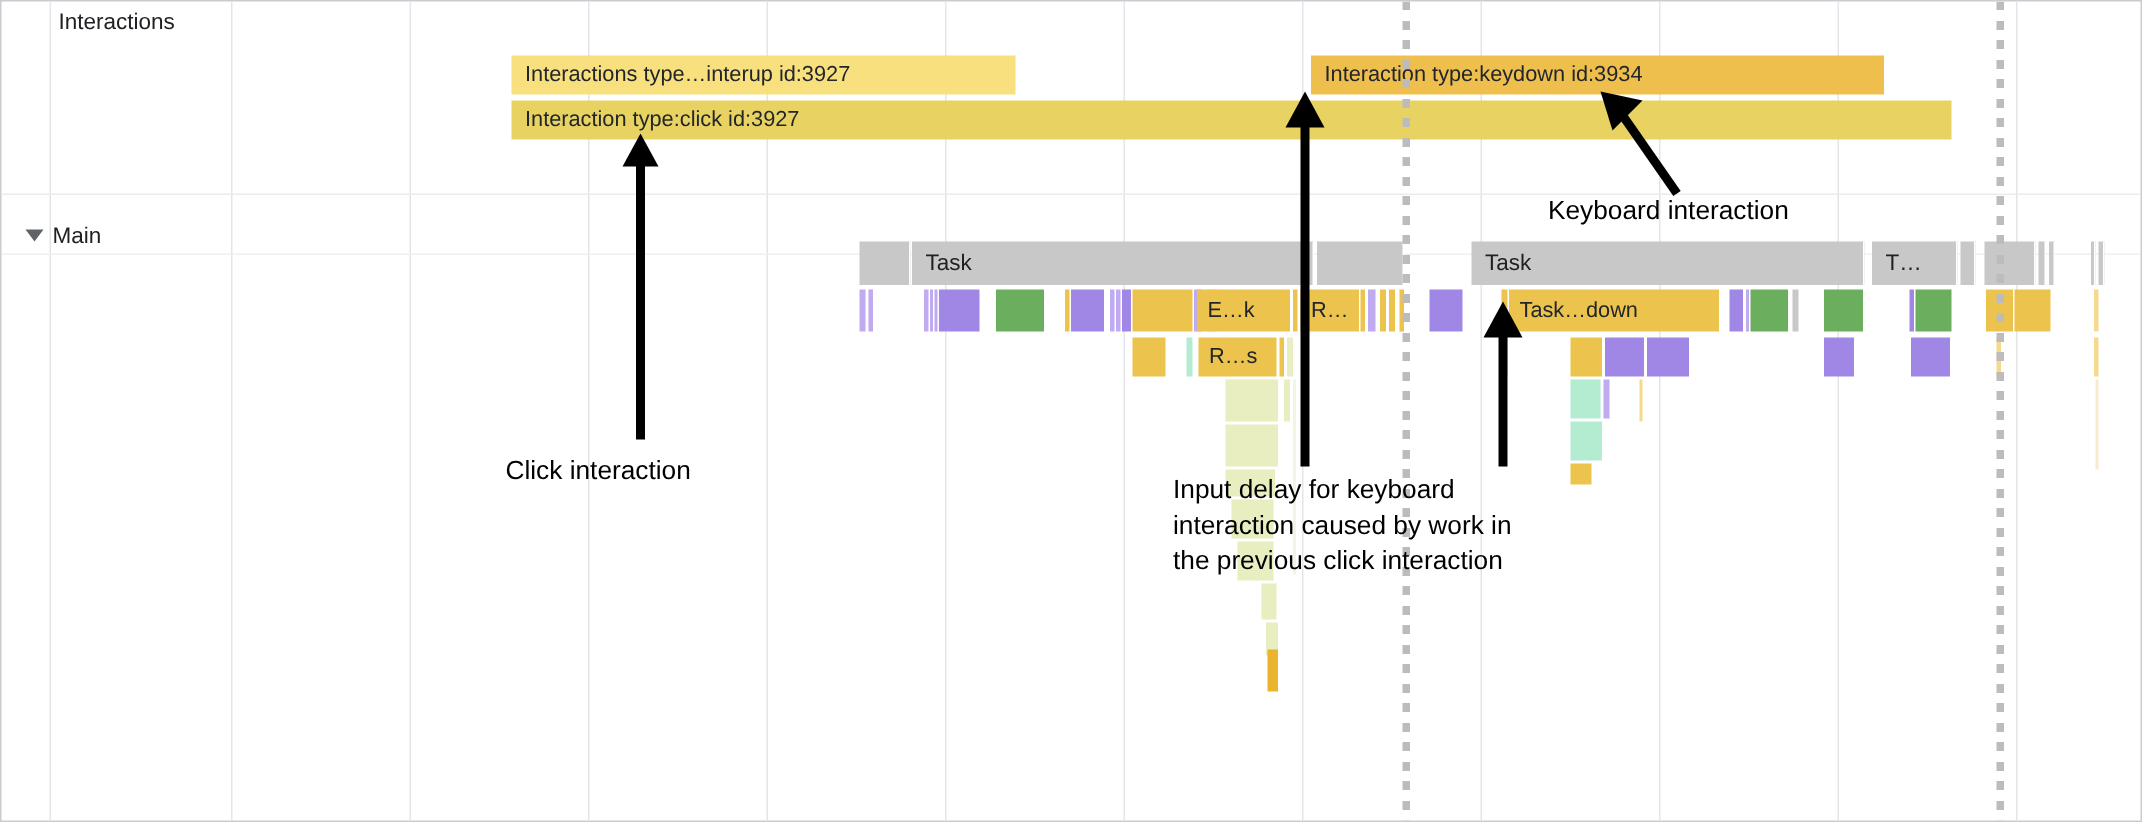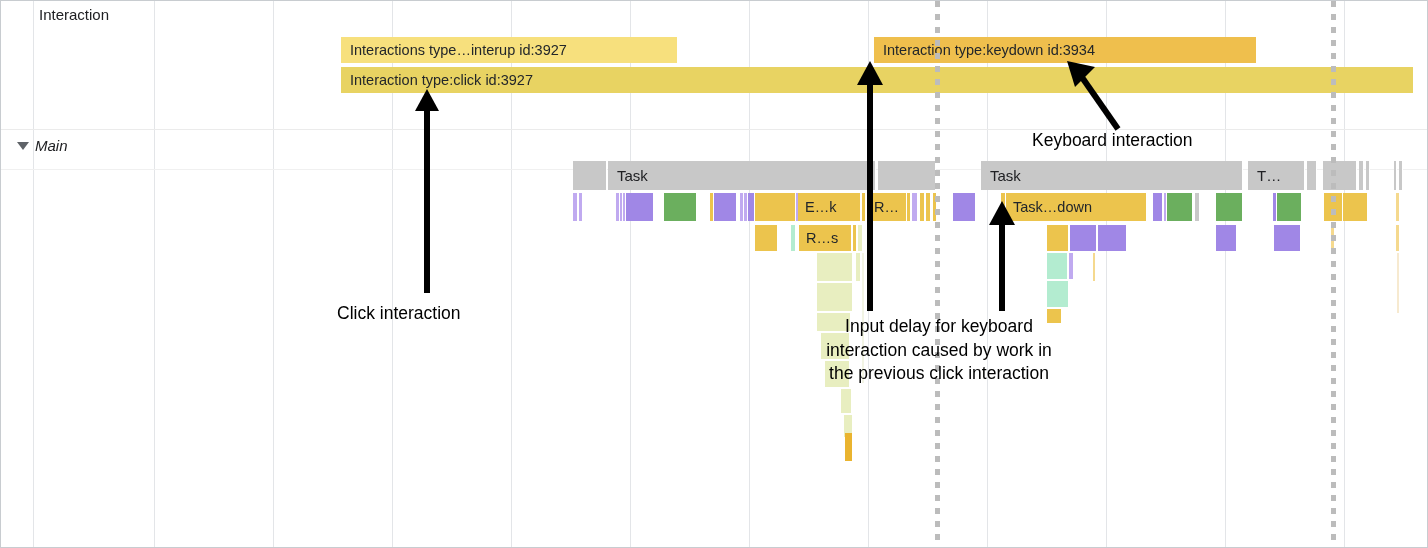--- a/index.html
+++ b/index.html
@@ -90,21 +90,21 @@
 
   
   .anno{
     position:absolute;
     font-size:17.5px;
     color:#000;
     line-height:1.35;
     z-index:60;
     white-space:pre-line;
   }
-  .anno.ctr{text-align:center;}
+  .anno.ctr{text-align:left;}
   .arrow{position:absolute;z-index:55;}
 </style>
 </head>
 <body>
 
 <div id="stage">
 
   <div>
     <div class="gridline" style="left:32px"></div>
     <div class="gridline" style="left:153px"></div>
@@ -117,30 +117,30 @@
     <div class="gridline" style="left:986px"></div>
     <div class="gridline" style="left:1105px"></div>
     <div class="gridline" style="left:1224px"></div>
     <div class="gridline" style="left:1343px"></div>
   </div>
 
   <div class="hsep" style="top:128px"></div>
   <div class="hsep" style="top:168px;background:#f0f0f0;"></div>
 
   <div class="track-title" style="left:38px;top:5px;">
-    <span>Interaction</span>
-  </div>
-
-  <div class="track-title" style="left:16px;top:136px;font-style:italic;">
+    <span>Interactions</span>
+  </div>
+
+  <div class="track-title" style="left:16px;top:148px;">
     <span class="tri"></span><span>Main</span>
   </div>
 
   <div>
     <div class="ibar" style="left:340px;top:36px;width:336px;background:#f7e07d;">Interactions type…interup id:3927</div>
-    <div class="ibar" style="left:340px;top:66px;width:1072px;background:#e8d362;">Interaction type:click id:3927</div>
+    <div class="ibar" style="left:340px;top:66px;width:960px;background:#e8d362;">Interaction type:click id:3927</div>
     <div class="ibar" style="left:873px;top:36px;width:382px;background:#efbf4d;">Interaction type:keydown id:3934</div>
   </div>
 
   <div>
 
     <div class="fbar task" style="left:572px;top:160px;width:34px;height:29px;"></div>
     <div class="fbar task" style="left:607px;top:160px;width:261px;height:29px;">
       <span class="tasktext">Task</span>
     </div>
     <div class="fbar task" style="left:869px;top:160px;width:6px;height:29px;"></div>

